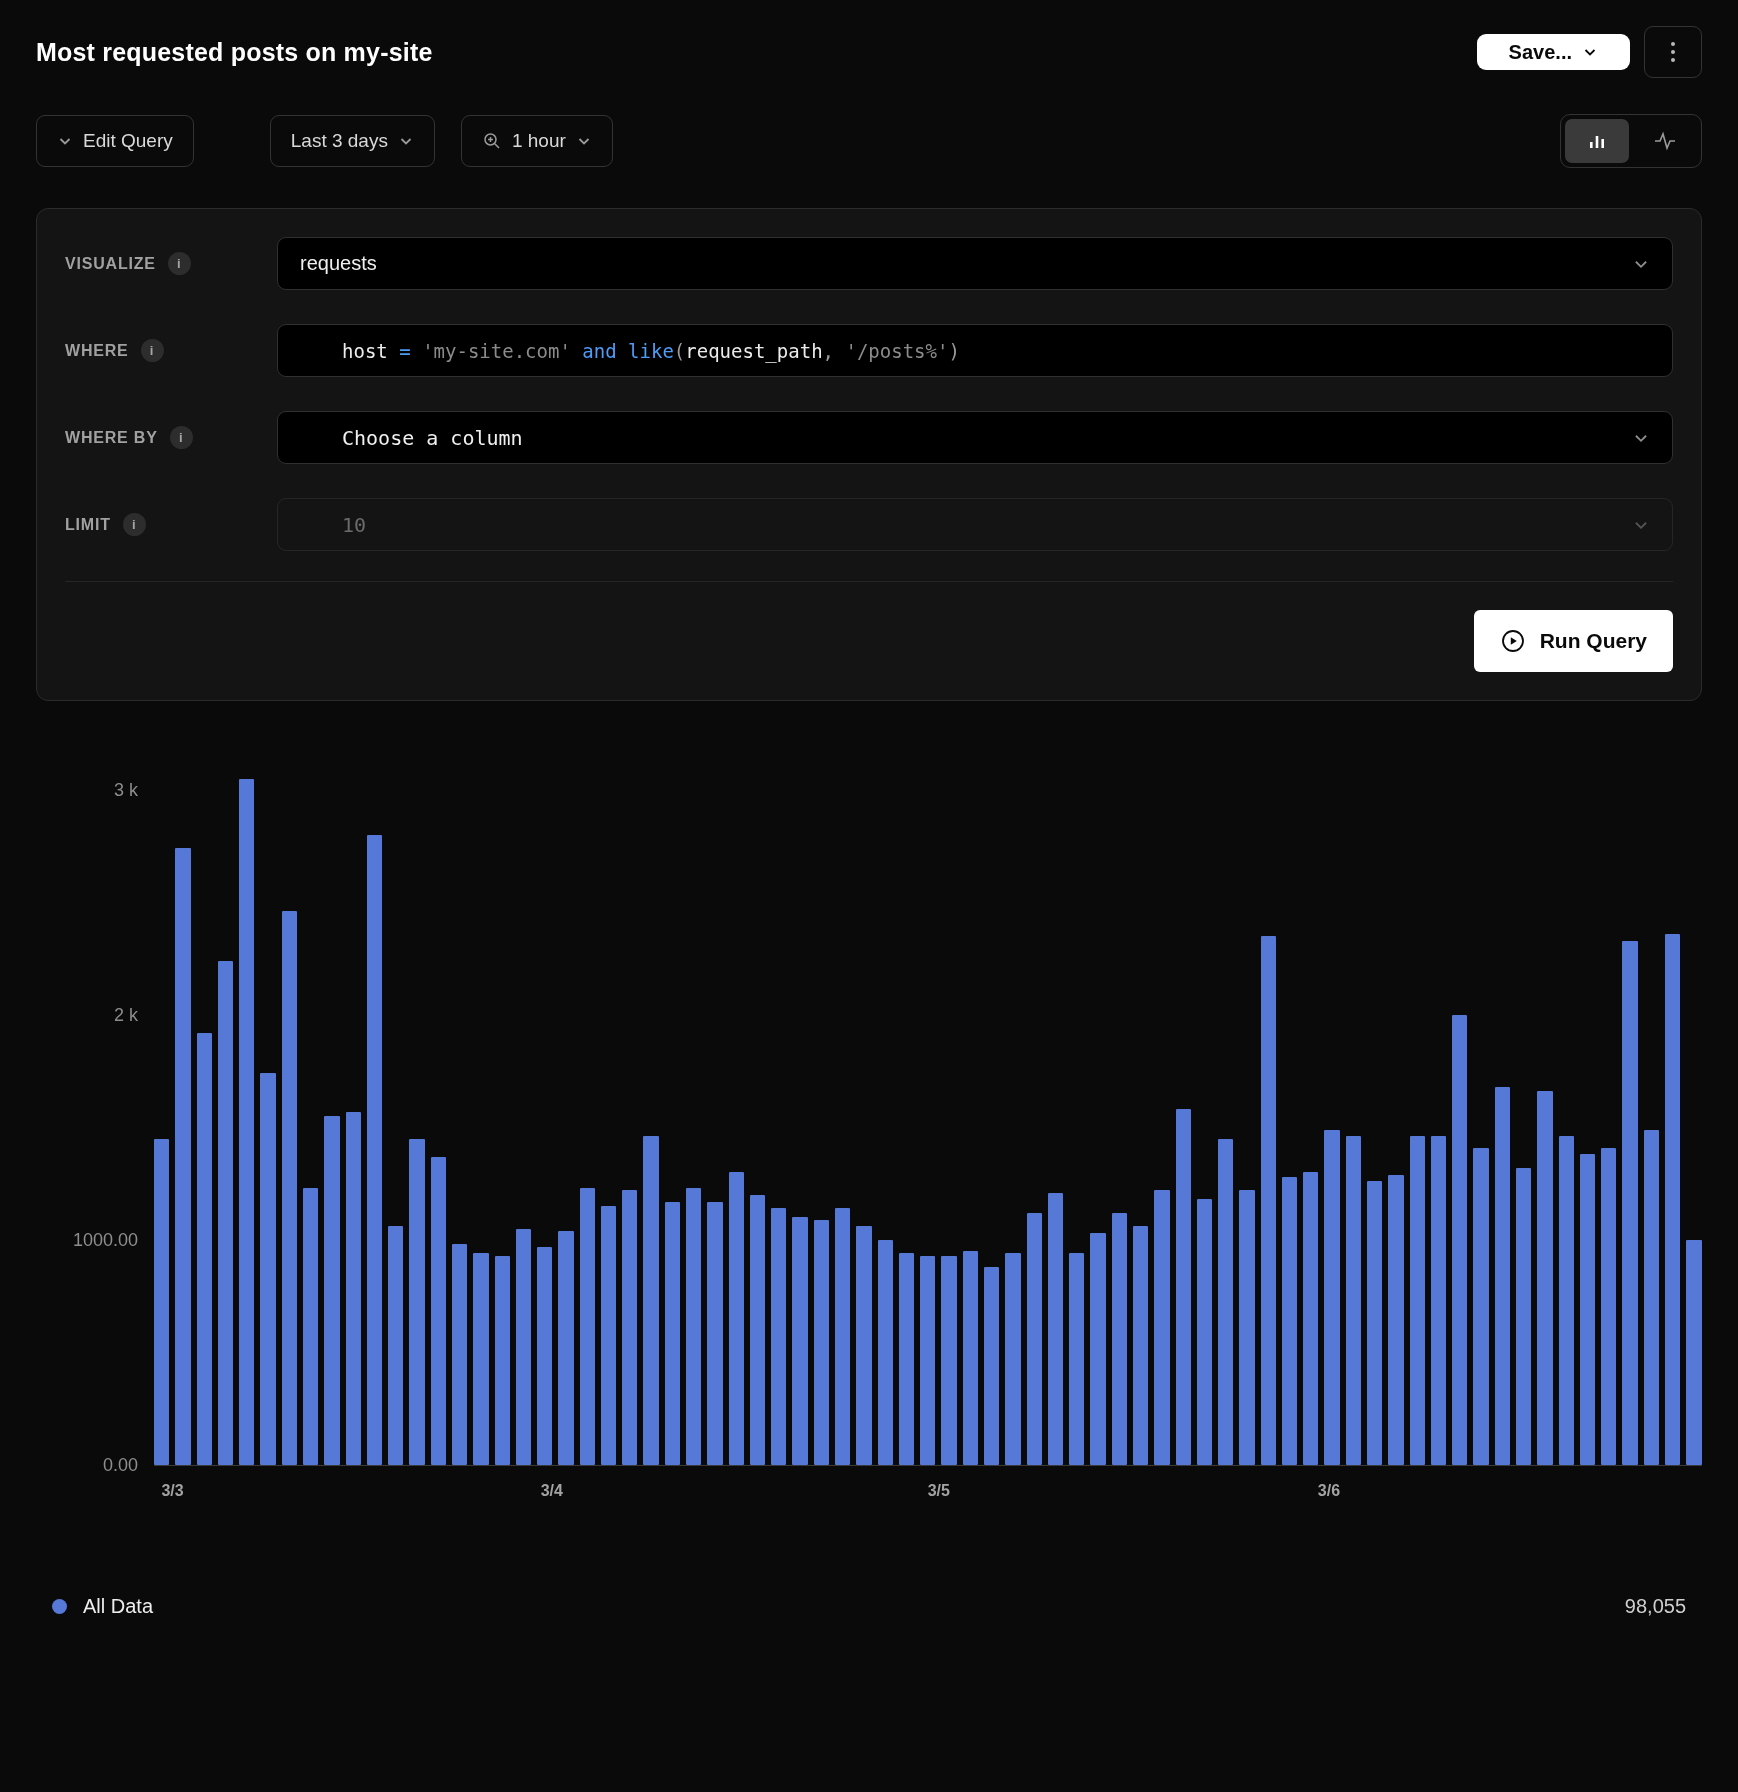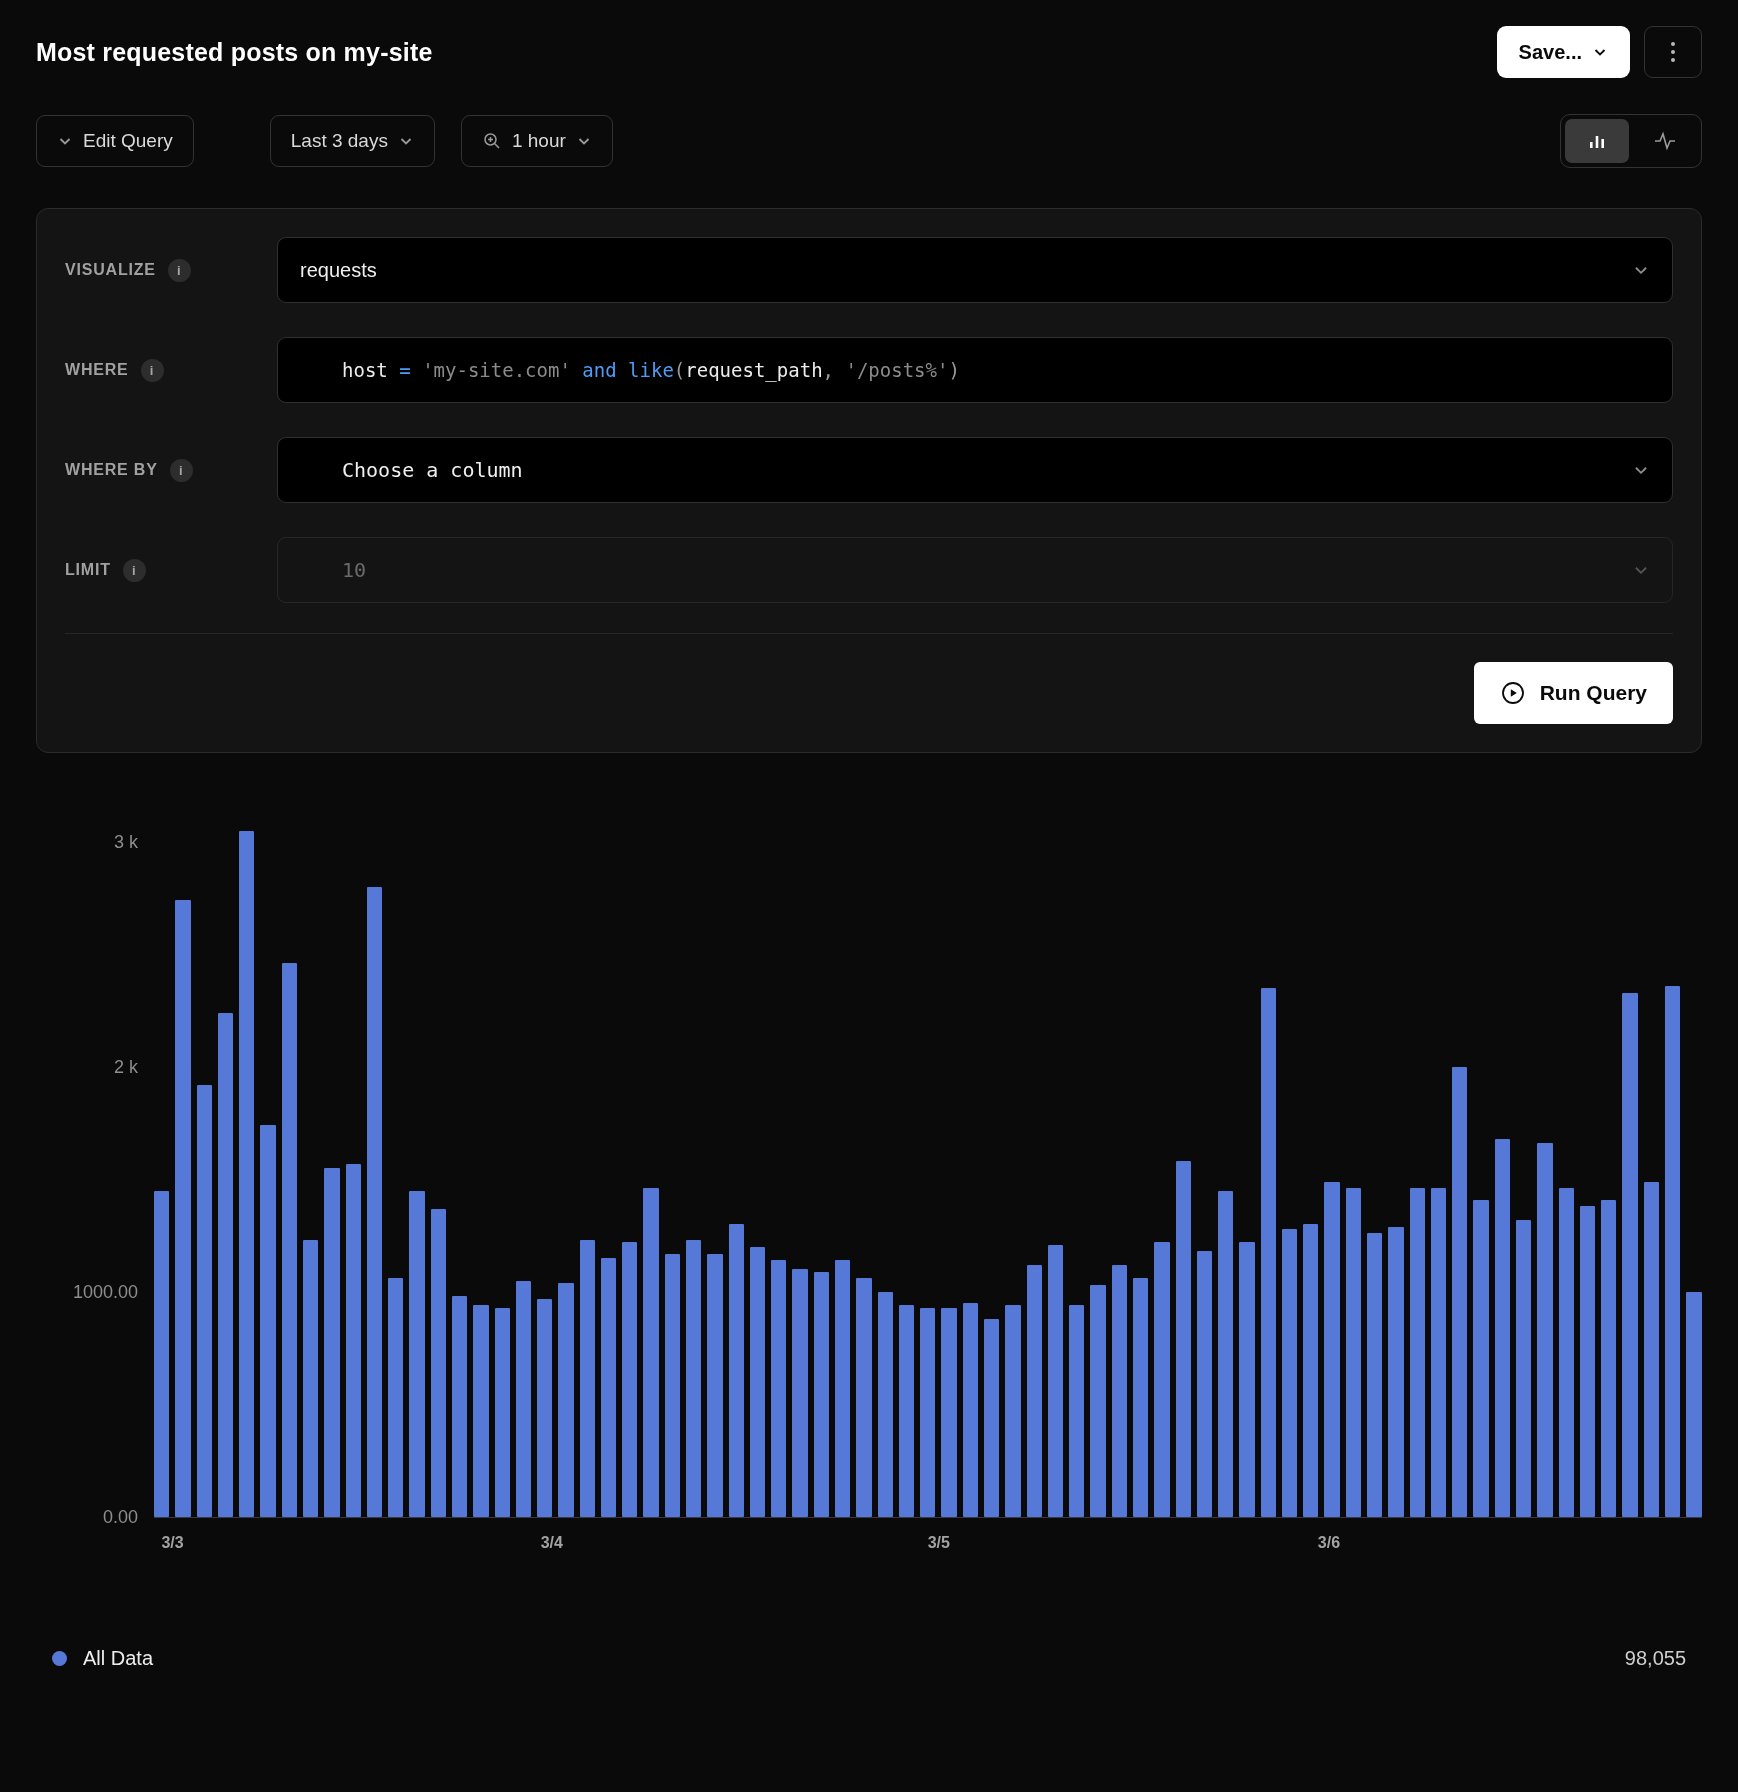--- a/index.html
+++ b/index.html
@@ -5,21 +5,21 @@
   * { margin:0; padding:0; box-sizing:border-box; }
   body { background:#000; font-family:"Liberation Sans", sans-serif; }
   .app { width:1738px; height:1792px; background:#0a0a0a; padding:24px 36px 0; overflow:hidden; }
 
   
   .hdr { display:flex; align-items:center; height:56px; }
   .title { flex:1; color:#fff; font-size:25px; font-weight:700; letter-spacing:.2px; }
   .btn { display:inline-flex; align-items:center; justify-content:center; gap:10px;
          border:1px solid #333; border-radius:9px; background:transparent;
          color:#d9d9d9; font-size:19px; cursor:pointer; font-family:inherit; }
-  .save-btn { background:#fff; color:#0a0a0a; font-weight:600; height:52px; padding:0 22px; border:none; font-size:20px;text-align:right; }
+  .save-btn { background:#fff; color:#0a0a0a; font-weight:600; height:36px; padding:0 32px; border:none; font-size:20px;text-align:right; }
   .kebab-btn { width:58px; height:52px; margin-left:14px; }
   .dot3 { display:flex; flex-direction:column; gap:4px; }
   .dot3 i { width:4px; height:4px; border-radius:50%; background:#b9b9b9; }
 
   
   .toolbar { display:flex; align-items:center; margin-top:34px; }
   .toolbar .btn { height:52px; padding:0 20px; }
   .tb-mid { display:flex; gap:26px; margin-left:76px; }
   .toggle-wrap { margin-left:auto; border:1px solid #333; border-radius:10px; padding:4px; display:flex; gap:4px; }
   .seg { width:64px; height:44px; display:flex; align-items:center; justify-content:center; border-radius:7px; cursor:pointer; }
@@ -28,21 +28,21 @@
 
   
   .panel { margin-top:40px; background:#141414; border:1px solid #2b2b2b; border-radius:12px; padding:28px; }
   .q-row { display:flex; align-items:center; margin-top:34px; }
   .q-row:first-child { margin-top:0; }
   .q-label { width:212px; display:flex; align-items:center; gap:12px;
              color:#a1a1a1; font-size:16px; font-weight:700; letter-spacing:.8px; }
   .info { width:23px; height:23px; border-radius:50%; background:#2d2d2d; color:#a6a6a6;
           display:inline-flex; align-items:center; justify-content:center;
           font-size:13px; font-style:normal; font-weight:700; cursor:pointer; }
-  .field { flex:1; height:66px; background:#000; border:1px solid #303030; border-radius:9px;
+  .field { flex:1; height:53px; background:#000; border:1px solid #303030; border-radius:9px;
            display:flex; align-items:center; padding:0 22px; cursor:pointer; }
   .field .val { color:#f0f0f0; font-size:20px; }
   .field .chev { margin-left:auto; color:#8f8f8f; }
   .mono, .code { font-family:"DejaVu Sans Mono", monospace; font-size:19px;margin-left:42px; }
   .placeholder { color:#8a8a8a; }
   .field.disabled { background:transparent; border-color:#262626; cursor:default; }
   .field.disabled .val { color:#6b6b6b; }
   .field.disabled .chev { color:#555; }
   .code span.plain { color:#ececec; }
   .code span.kw { color:#4f9cf7; }

